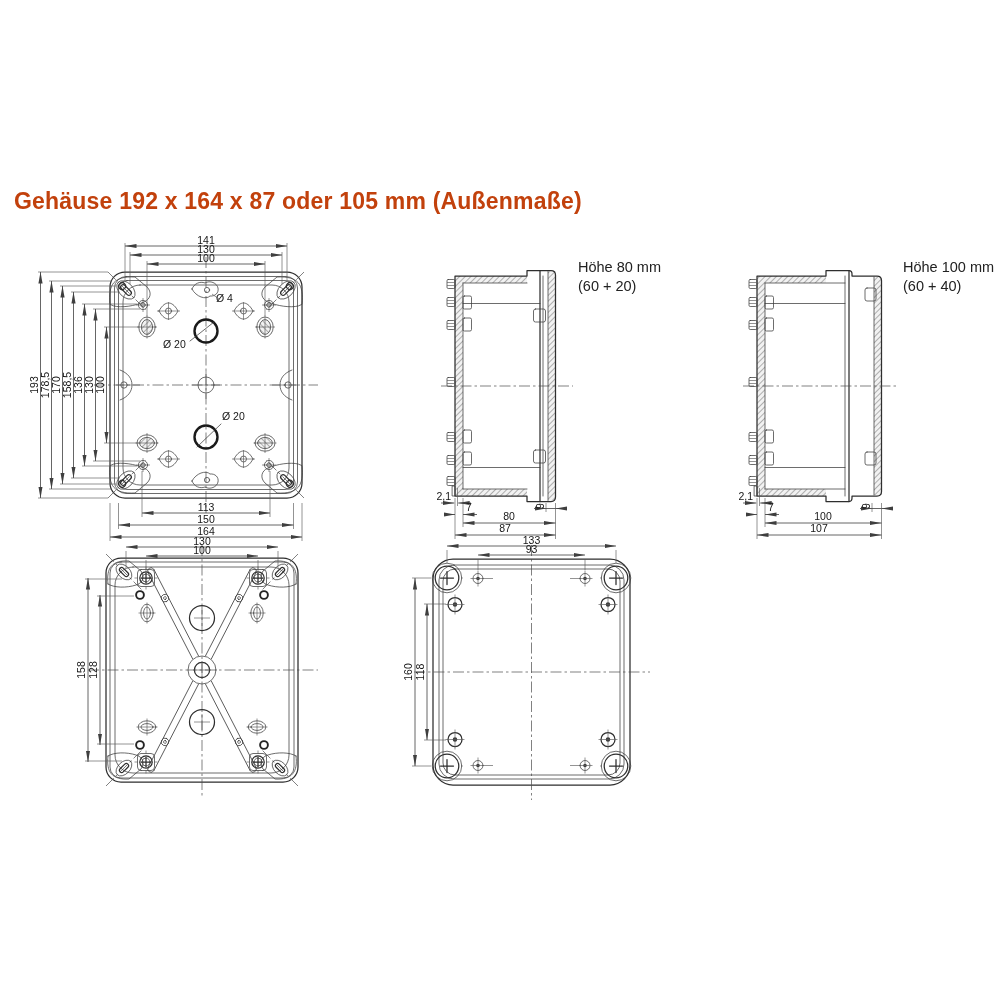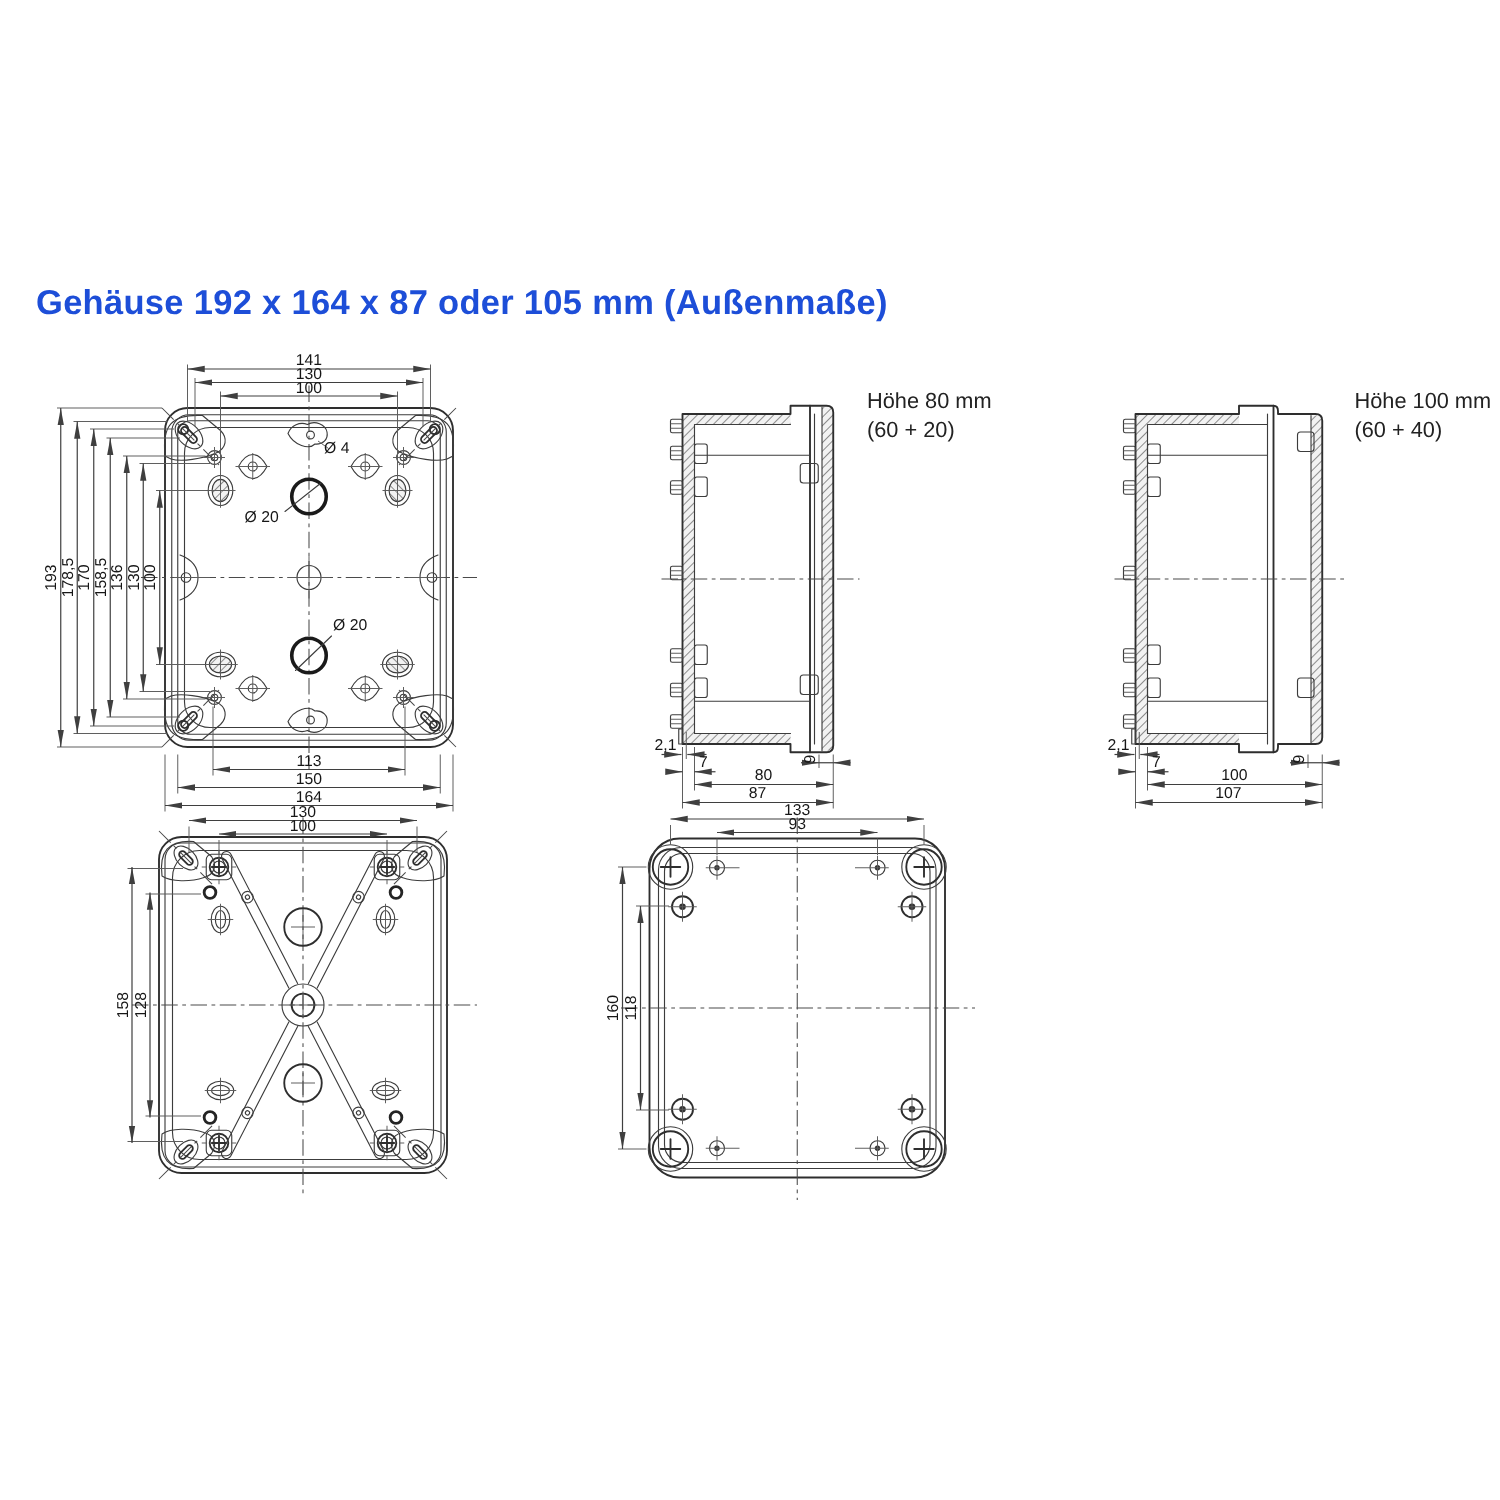--- a/index.html
+++ b/index.html
@@ -1,18 +1,18 @@
 <!DOCTYPE html>
 <html><head>
 <meta charset="utf-8">
 <style>
   html,body { margin:0; padding:0; background:#ffffff; }
   #stage { position:relative; width:1000px; height:1000px; background:#ffffff; overflow:hidden; }
-  #title { position:absolute; left:24px; top:188px; margin:0;
-           font:bold 23px "Liberation Sans", sans-serif; color:#1d4ed8; letter-spacing:0.2px; }
+  #title { position:absolute; left:14px; top:188px; margin:0;
+           font:bold 23px "Liberation Sans", sans-serif; color:#c2410c; letter-spacing:0.2px; }
   svg text { font-family:"Liberation Sans","DejaVu Sans",sans-serif; }
   .ln { fill:none; stroke:#2e2e2e; stroke-width:1.25; stroke-linecap:round; stroke-linejoin:round; }
   .tn { fill:none; stroke:#3c3c3c; stroke-width:0.75; stroke-linecap:round; stroke-linejoin:round; }
   .bd { fill:none; stroke:#1a1a1a; stroke-width:2.4; }
   .thick { fill:none; stroke:#242424; stroke-width:1.9; }
   .dim { fill:none; stroke:#3f3f3f; stroke-width:0.8; }
   .ext { fill:none; stroke:#5a5a5a; stroke-width:0.65; }
   .cl  { fill:none; stroke:#4a4a4a; stroke-width:0.7; stroke-dasharray:11 3 2.5 3; }
   .hz  { stroke:none; }
   .dt  { font-size:10.5px; fill:#161616; }

